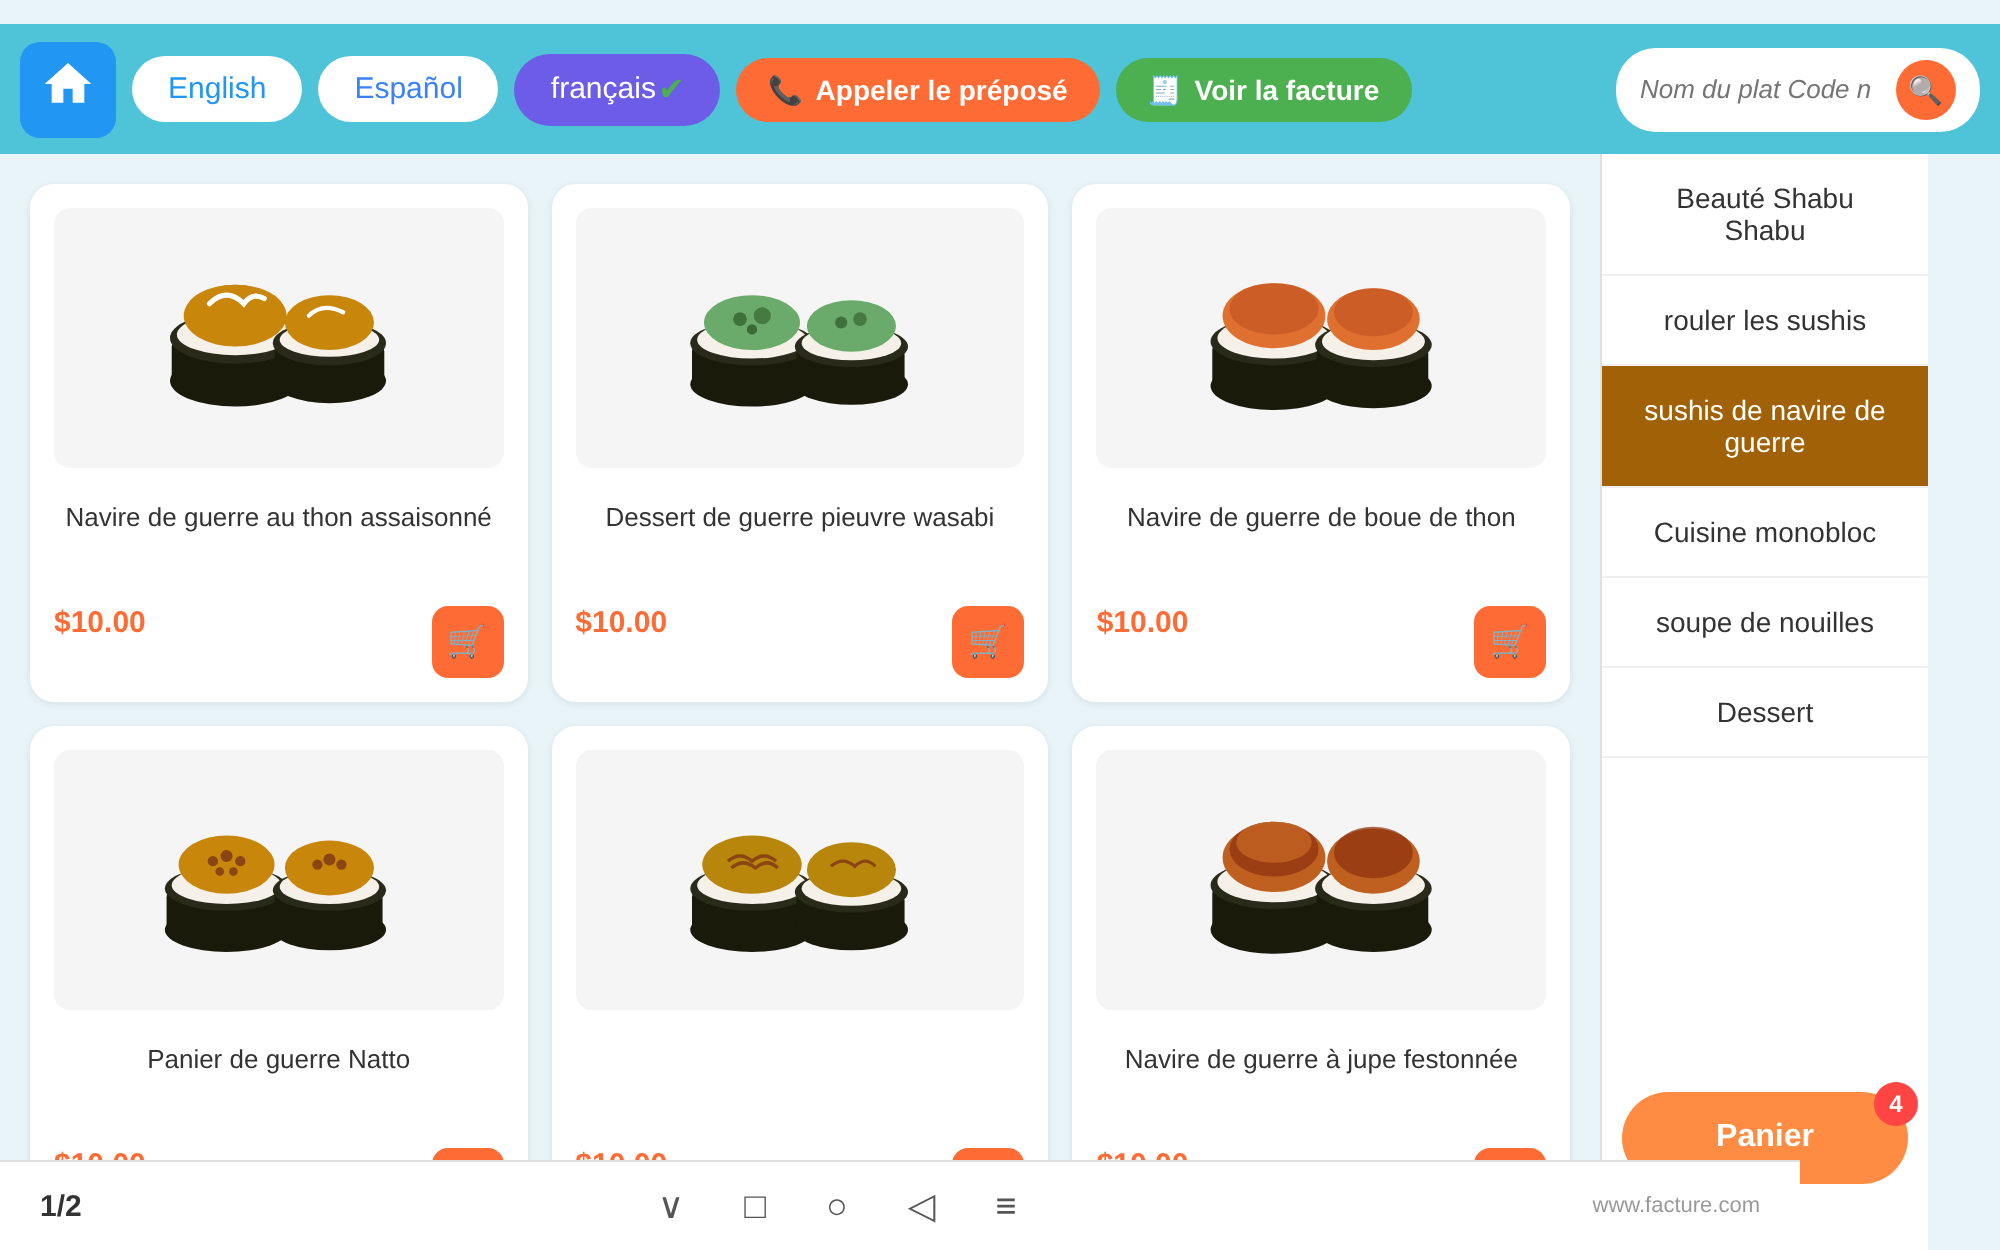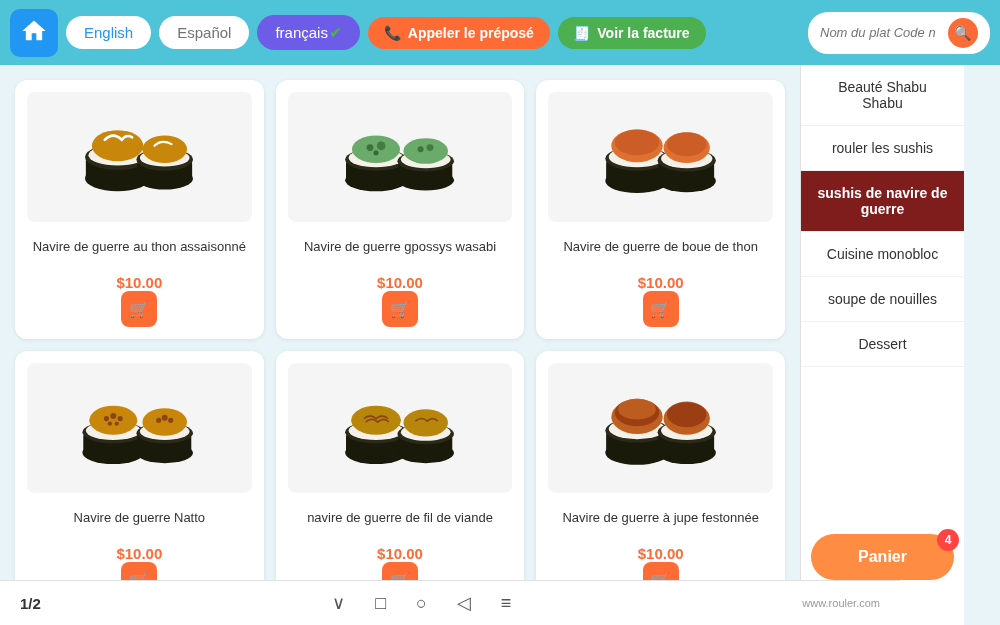--- a/index.html
+++ b/index.html
@@ -12,20 +12,21 @@
     }
 
     
     .header {
       background: #4fc3d8;
       height: 65px;
       display: flex;
       align-items: center;
       padding: 0 10px;
       gap: 8px;
+      margin-top: 12px;
     }
     .home-btn {
       width: 48px;
       height: 48px;
       background: #2196f3;
       border-radius: 10px;
       display: flex;
       align-items: center;
       justify-content: center;
       cursor: pointer;
@@ -35,21 +36,21 @@
 
     .lang-btn {
       padding: 8px 18px;
       border-radius: 20px;
       border: none;
       font-size: 15px;
       font-weight: 500;
       cursor: pointer;
     }
     .lang-en { background: white; color: #2196f3; }
-    .lang-es { background: white; color: #737373; }
+    .lang-es { background: white; color: #3b82f6; }
     .lang-fr { background: #6c5ce7; color: white; display: flex; align-items: center; gap: 1px; }
     .check-icon { color: #4caf50; font-size: 16px; }
 
     .action-btn {
       padding: 8px 16px;
       border-radius: 20px;
       border: none;
       font-size: 14px;
       font-weight: 600;
       cursor: pointer;
@@ -147,24 +148,23 @@
       margin-bottom: 6px;
       line-height: 1.3;
       min-height: 34px;
       display: flex;
       align-items: center;
     }
 
     .product-footer {
       display: flex;
       justify-content: space-between;
-      align-items: center;
+      align-items: flex-start;
       width: 100%;
       margin-top: auto;
-      flex-direction: column;
     }
 
     .price {
       color: #ff6b35;
       font-weight: 700;
       font-size: 15px;
     }
 
     .cart-btn {
       background: #ff6b35;
@@ -191,23 +191,23 @@
 
     .sidebar-item {
       padding: 14px 16px;
       font-size: 14px;
       color: #333;
       cursor: pointer;
       border-bottom: 1px solid #f0f0f0;
       text-align: center;
     }
     .sidebar-item.active {
-      background: #7f1d1d;
+      background: #a16207;
       color: white;
-      font-weight: 700;
+      font-weight: 400;
     }
 
     .cart-bar {
       background: #ff8c42;
       border-radius: 25px;
       margin: 10px;
       padding: 14px;
       text-align: center;
       color: white;
       font-size: 16px;
@@ -362,21 +362,21 @@
       <ellipse cx="100" cy="82" rx="33" ry="12" fill="#1a1a0a"></ellipse>
       <rect x="68" y="60" width="63" height="24" rx="5" fill="#1a1a0a"></rect>
       <ellipse cx="100" cy="60" rx="33" ry="12" fill="#2a2a1a"></ellipse>
       <ellipse cx="100" cy="58" rx="29" ry="10" fill="#f5f0e8"></ellipse>
       <ellipse cx="100" cy="48" rx="26" ry="15" fill="#6aaa6a"></ellipse>
       <circle cx="94" cy="46" r="3.5" fill="#2d5a27" opacity="0.7"></circle>
       <circle cx="105" cy="44" r="4" fill="#2d5a27" opacity="0.6"></circle>
     </svg>
       </div>
     </div>
-    <div class="product-name">Navire de guerre gpossys wasabi</div>
+    <div class="product-name">Dessert de guerre pieuvre wasabi</div>
     <div class="product-footer">
       <span class="price">$10.00</span>
       <button class="cart-btn">🛒</button>
     </div>
   </div>
       <div class="product-card">
     <div class="product-img">
       <div class="sushi-visual">
         <svg viewBox="0 0 140 110" class="sushi-svg">
 
@@ -423,21 +423,21 @@
       <rect x="68" y="61" width="63" height="25" rx="5" fill="#1a1a0a"></rect>
       <ellipse cx="100" cy="61" rx="33" ry="12" fill="#2a2a1a"></ellipse>
       <ellipse cx="100" cy="59" rx="29" ry="10" fill="#f5f0e8"></ellipse>
       <ellipse cx="100" cy="48" rx="26" ry="16" fill="#c8860a"></ellipse>
       <circle cx="93" cy="46" r="3" fill="#8B4513"></circle>
       <circle cx="100" cy="43" r="3.5" fill="#8B4513"></circle>
       <circle cx="107" cy="46" r="3" fill="#8B4513"></circle>
     </svg>
       </div>
     </div>
-    <div class="product-name">Navire de guerre Natto</div>
+    <div class="product-name">Panier de guerre Natto</div>
     <div class="product-footer">
       <span class="price">$10.00</span>
       <button class="cart-btn">🛒</button>
     </div>
   </div>
       <div class="product-card">
     <div class="product-img">
       <div class="sushi-visual">
         <svg viewBox="0 0 140 110" class="sushi-svg">
 
@@ -451,21 +451,20 @@
 
       <ellipse cx="100" cy="84" rx="33" ry="12" fill="#1a1a0a"></ellipse>
       <rect x="68" y="62" width="63" height="24" rx="5" fill="#1a1a0a"></rect>
       <ellipse cx="100" cy="62" rx="33" ry="12" fill="#2a2a1a"></ellipse>
       <ellipse cx="100" cy="60" rx="29" ry="10" fill="#f5f0e8"></ellipse>
       <ellipse cx="100" cy="49" rx="26" ry="16" fill="#b8860b"></ellipse>
       <path d="M88 47 Q95 41 102 47 Q108 41 114 47" stroke="#8B4513" stroke-width="1.8" fill="none"></path>
     </svg>
       </div>
     </div>
-    <div class="product-name">navire de guerre de fil de viande</div>
     <div class="product-footer">
       <span class="price">$10.00</span>
       <button class="cart-btn">🛒</button>
     </div>
   </div>
       <div class="product-card">
     <div class="product-img">
       <div class="sushi-visual">
         <svg viewBox="0 0 140 110" class="sushi-svg">
 
@@ -512,14 +511,14 @@
 
 <div class="bottom-bar">
   <span class="page-indicator">1/2</span>
   <div class="nav-icons">
     <span class="nav-icon">∨</span>
     <span class="nav-icon">□</span>
     <span class="nav-icon">○</span>
     <span class="nav-icon">◁</span>
     <span class="nav-icon">≡</span>
   </div>
-  <span class="watermark">www.rouler.com</span>
+  <span class="watermark">www.facture.com</span>
 </div>
 
 </body></html>

